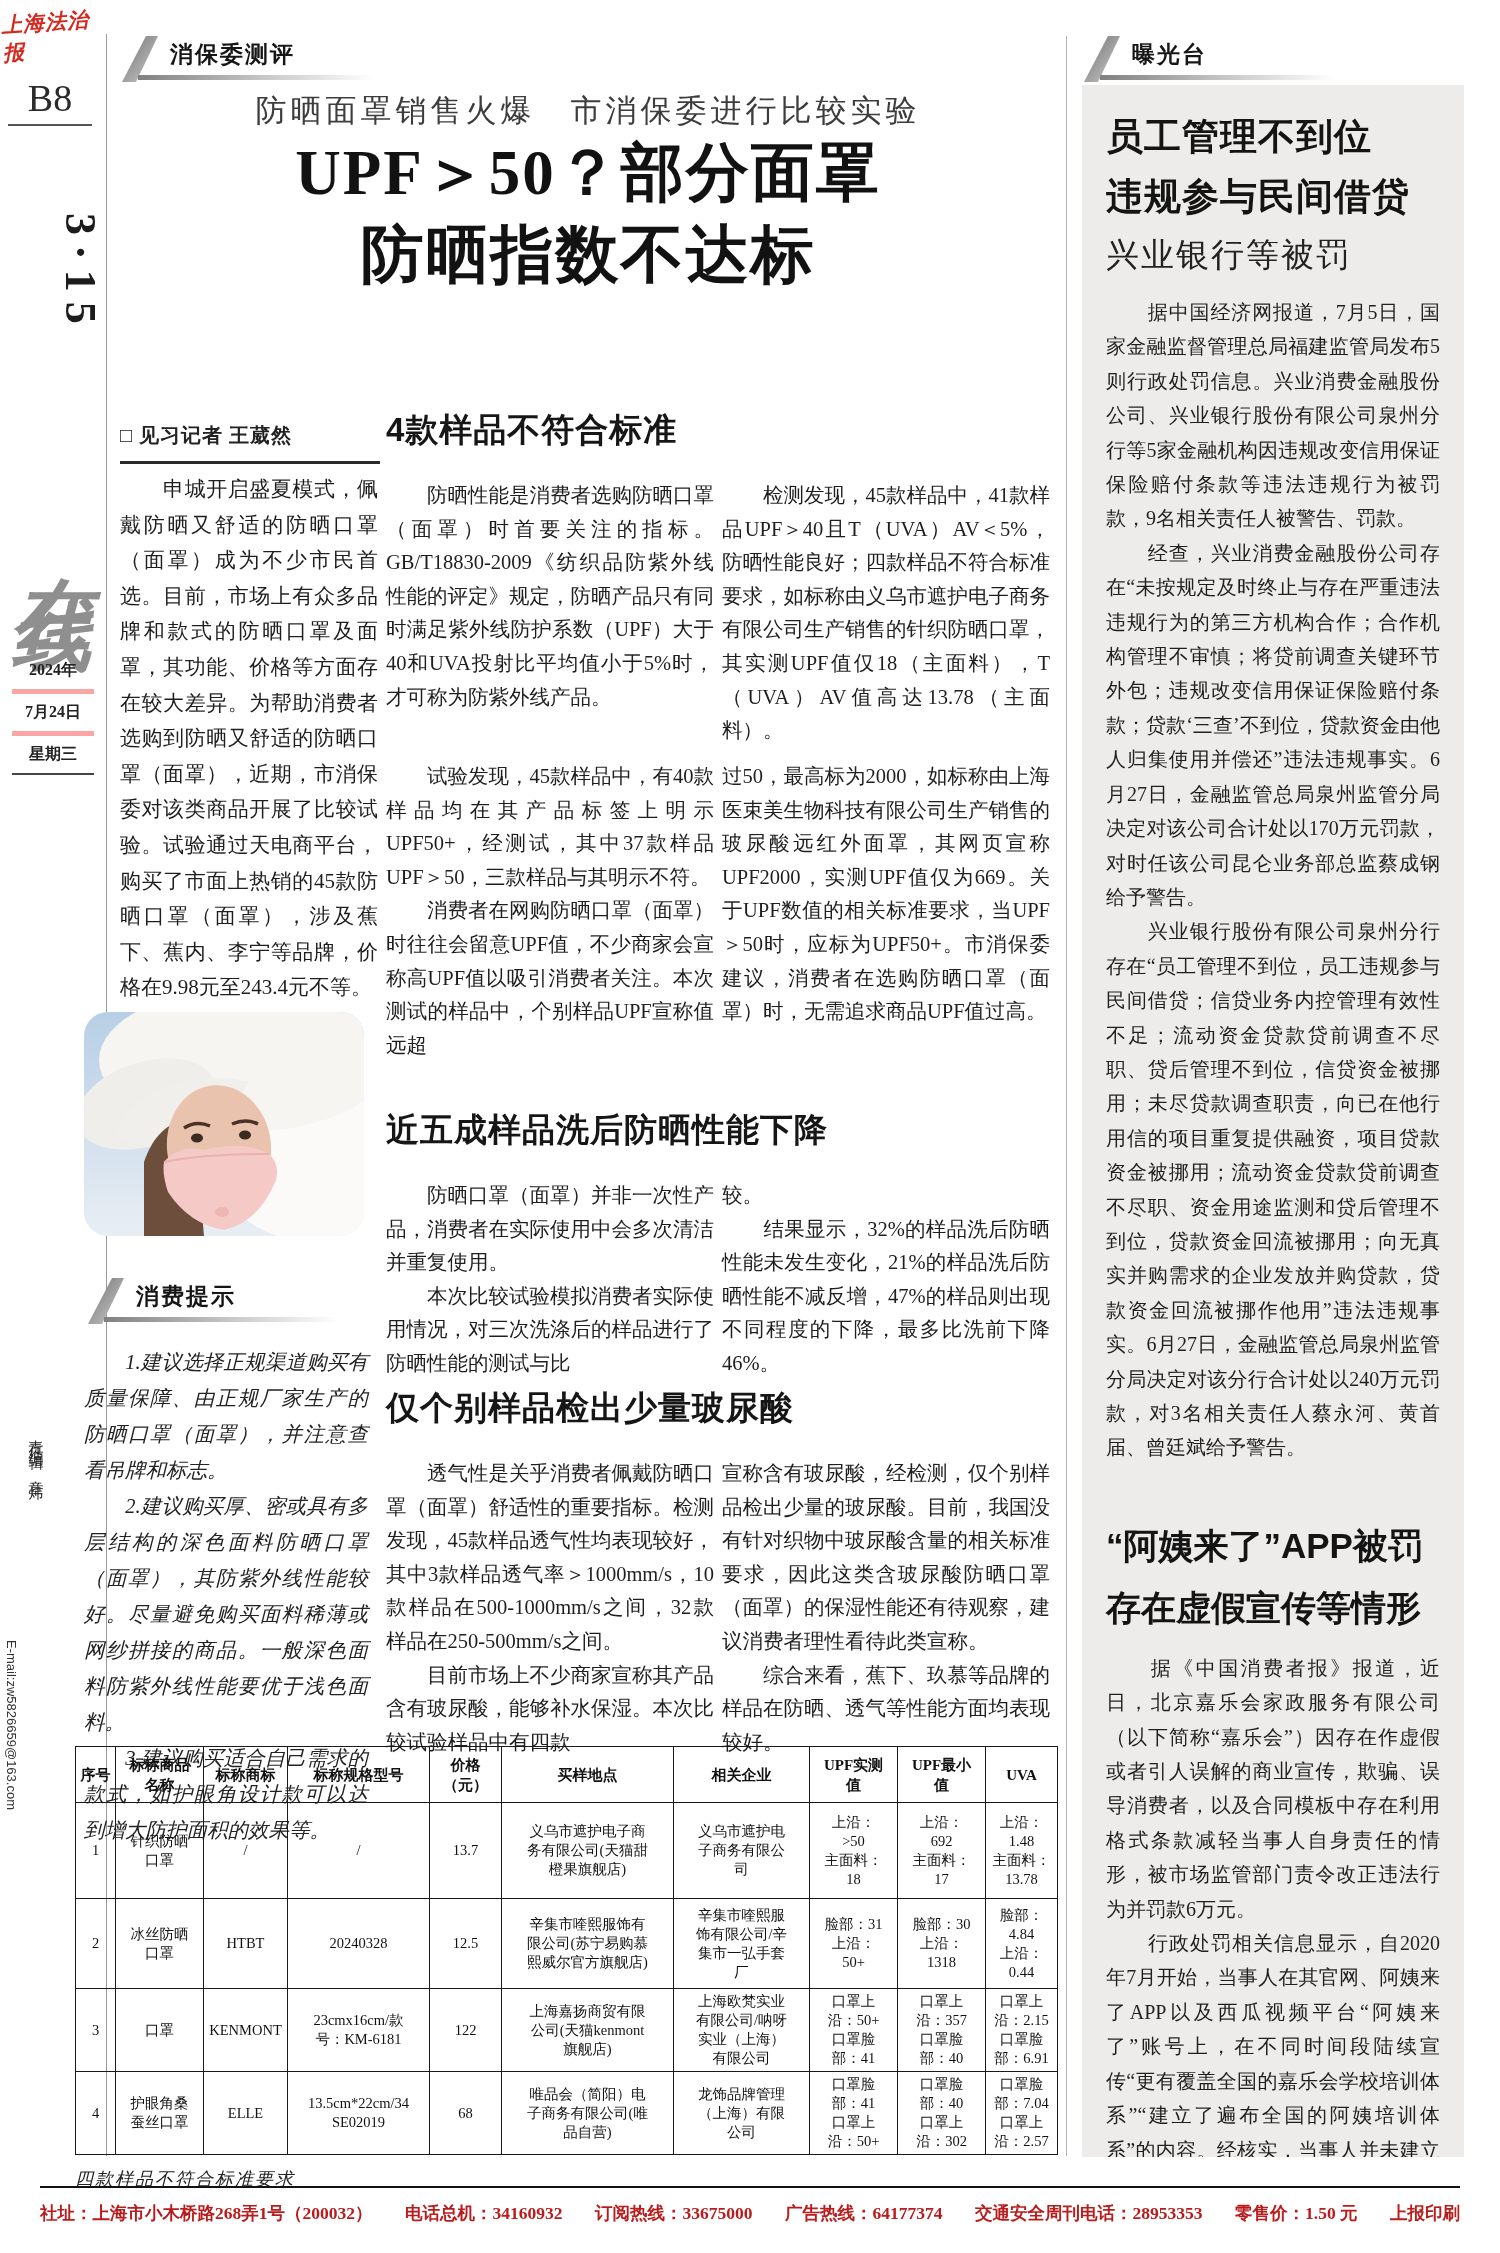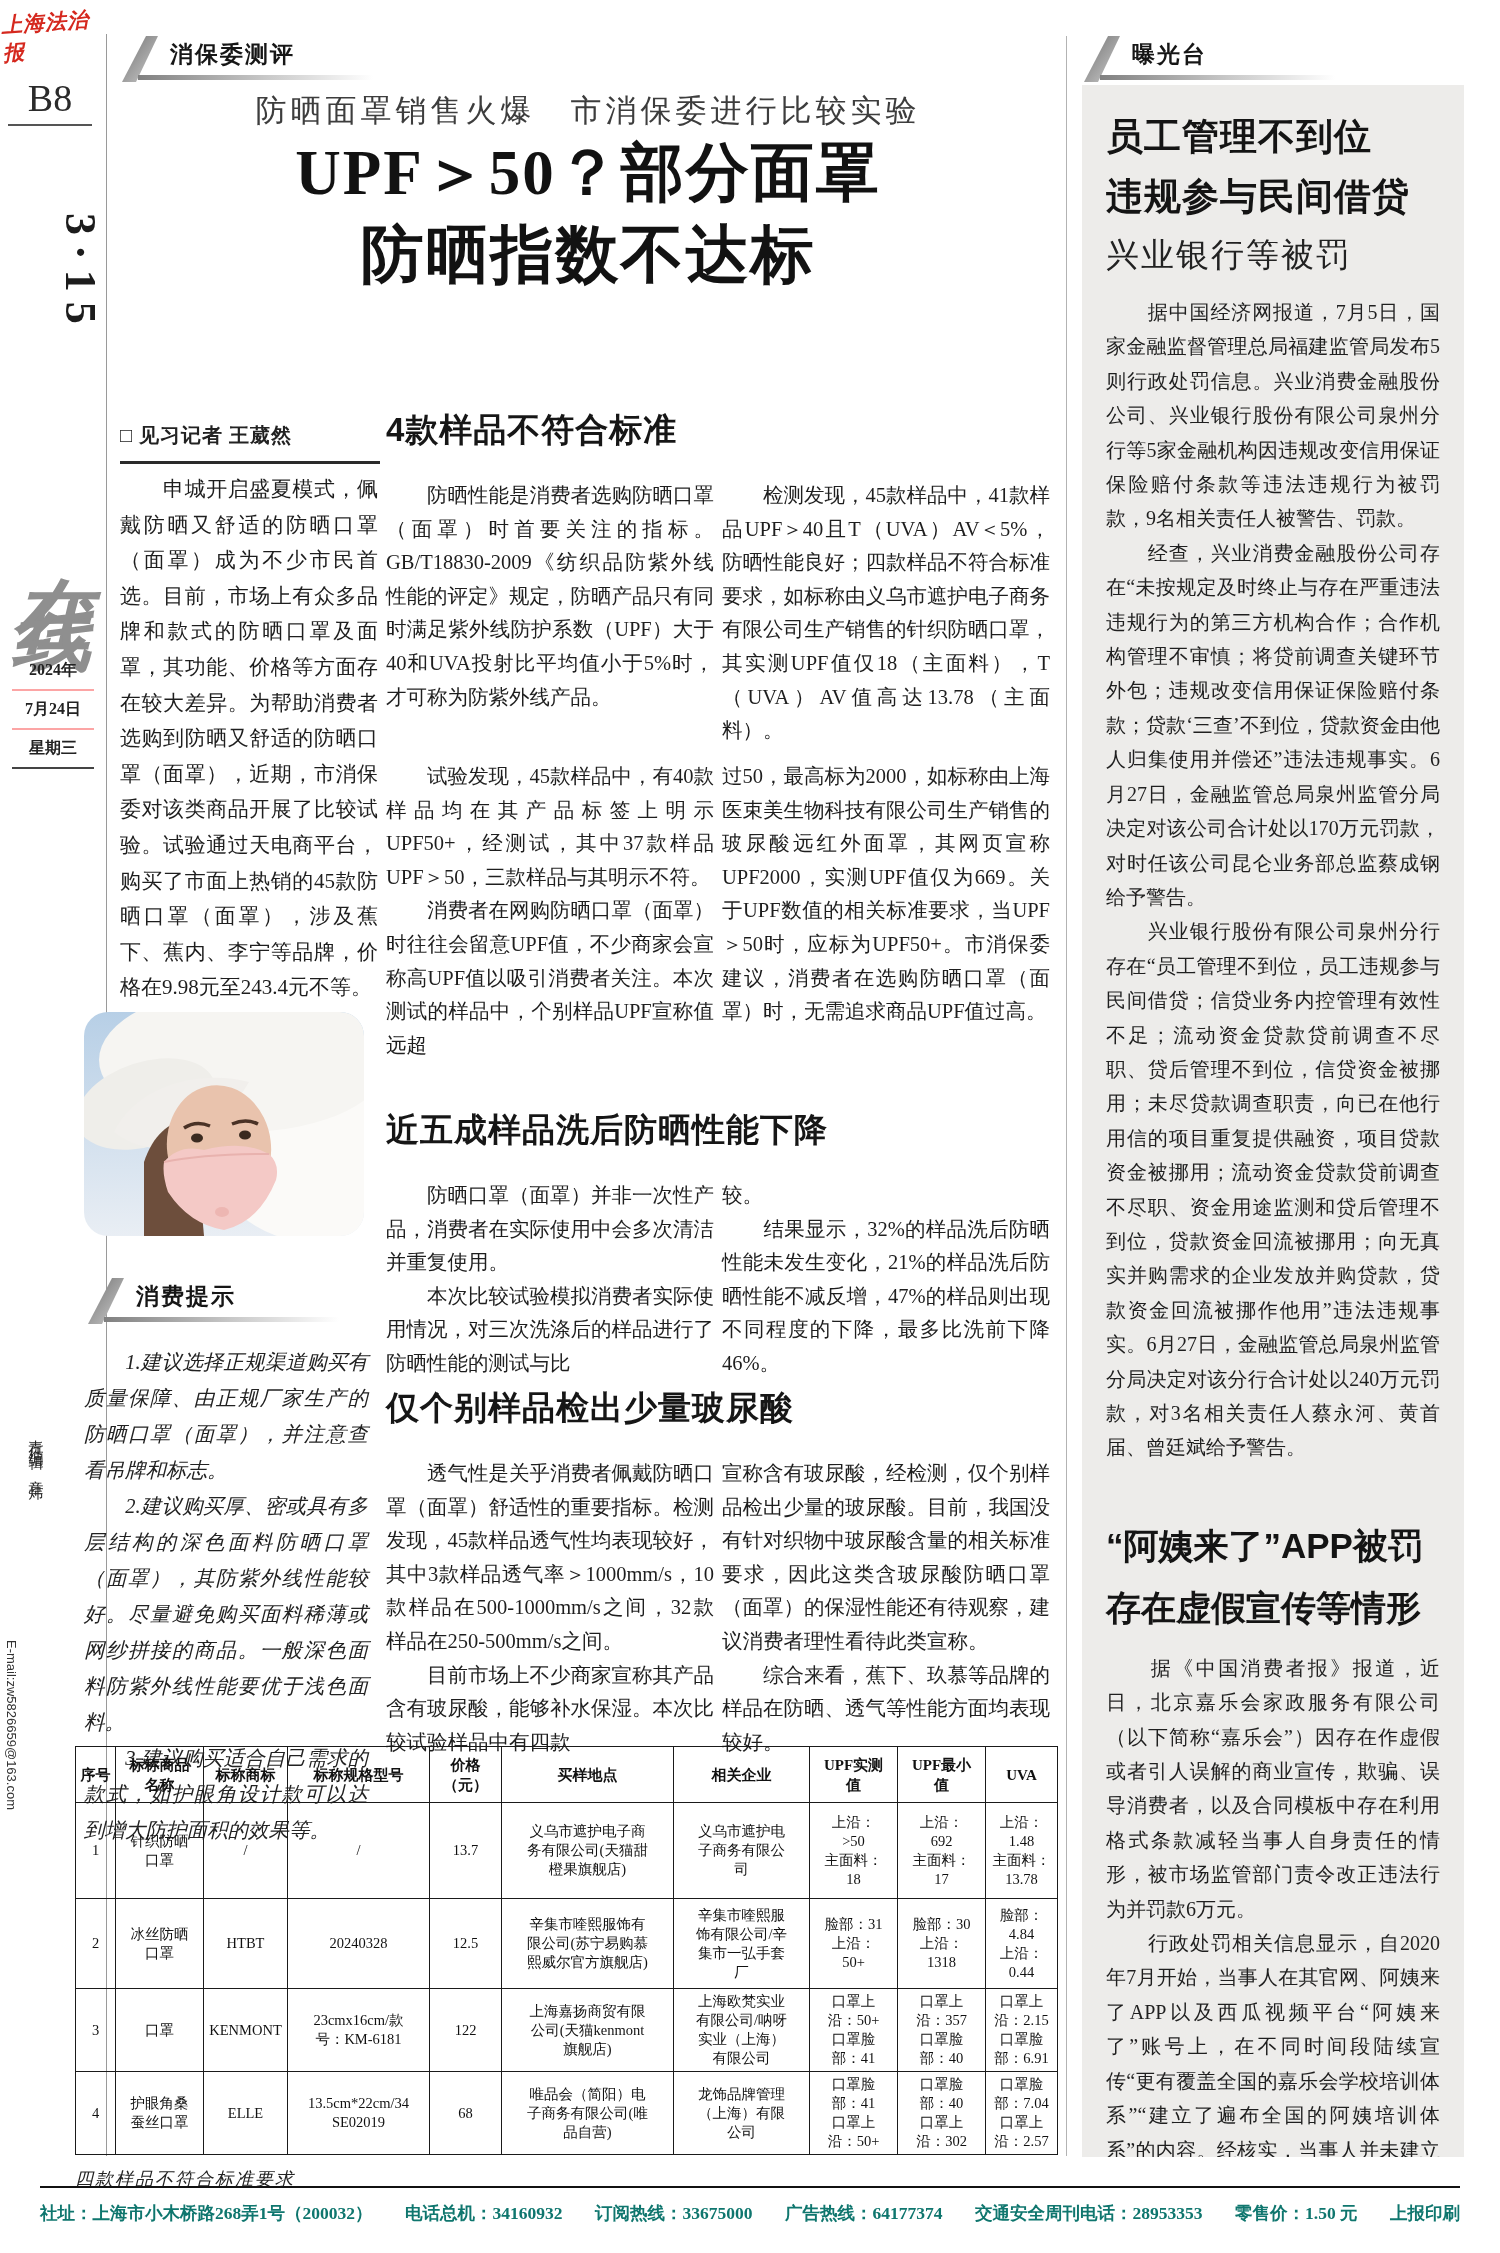--- a/index.html
+++ b/index.html
@@ -21,21 +21,21 @@
   .edition-vert { position:absolute; top:168px; left:0; width:106px; height:210px;
     display:flex; justify-content:center;
     writing-mode:vertical-rl; text-orientation:sideways;
     font-size:44px; font-weight:bold; color:#1c1c1c; letter-spacing:10px; }
   .zaixian { position:absolute; top:388px; left:0; width:106px; height:280px;
     display:flex; justify-content:center;
     writing-mode:vertical-rl; font-size:80px; font-weight:bold; font-style:italic;
     color:#8f8f8f; letter-spacing:14px; }
   .date-block { position:absolute; top:652px; left:12px; width:82px; text-align:center;
     font-size:16px; font-weight:bold; color:#222; }
-  .date-row { padding:8px 0; border-bottom:2px solid #fca5a5; }
+  .date-row { padding:8px 0; border-bottom:5px solid #fca5a5; }
   .date-row:last-child { border-bottom:2px solid #444; }
   .editor-vert { position:absolute; left:26px; top:1428px; writing-mode:vertical-rl;
     font-size:15px; letter-spacing:5px; color:#222; }
   .email-vert { position:absolute; left:4px; top:1640px; writing-mode:vertical-rl;
     font-family:"Liberation Sans","DejaVu Sans",sans-serif; font-size:13px; color:#333; }
   .v-rule { position:absolute; left:106px; top:34px; width:1px; height:2122px; background:#9a9a9a; }
   .v-rule2 { position:absolute; left:1066px; top:36px; width:1px; height:2120px; background:#b3b3b3; }
 
   
   .tag { position:absolute; height:46px; display:flex; align-items:center; }
@@ -89,21 +89,21 @@
     white-space:pre-line; color:#111; padding:3px 2px; }
   th { font-size:15px; line-height:20px; font-weight:600; height:56px; }
   td { font-size:14.5px; line-height:19px; }
   tr.r1 td { height:96px; } tr.r2 td { height:90px; }
   tr.r3 td { height:78px; } tr.r4 td { height:78px; }
   .table-caption { margin-top:12px; font-style:italic; font-size:18px; color:#222; letter-spacing:2px; }
 
   
   #footer { position:absolute; left:40px; top:2186px; width:1420px;
     border-top:2px solid #111; padding-top:13px; display:flex;
-    justify-content:space-between; font-size:17.5px; font-weight:bold; color:#0f766e; }
+    justify-content:space-between; font-size:17.5px; font-weight:bold; color:#b91c1c; }
 </style>
 </head>
 <body>
 
 <svg width="0" height="0" style="position:absolute" aria-hidden="true">
   <defs>
     <linearGradient id="tagGrad" x1="0" y1="0" x2="1" y2="1">
       <stop offset="0" stop-color="#6f6f6f"></stop>
         <stop offset="1" stop-color="#cfcfcf"></stop>
     </linearGradient>

